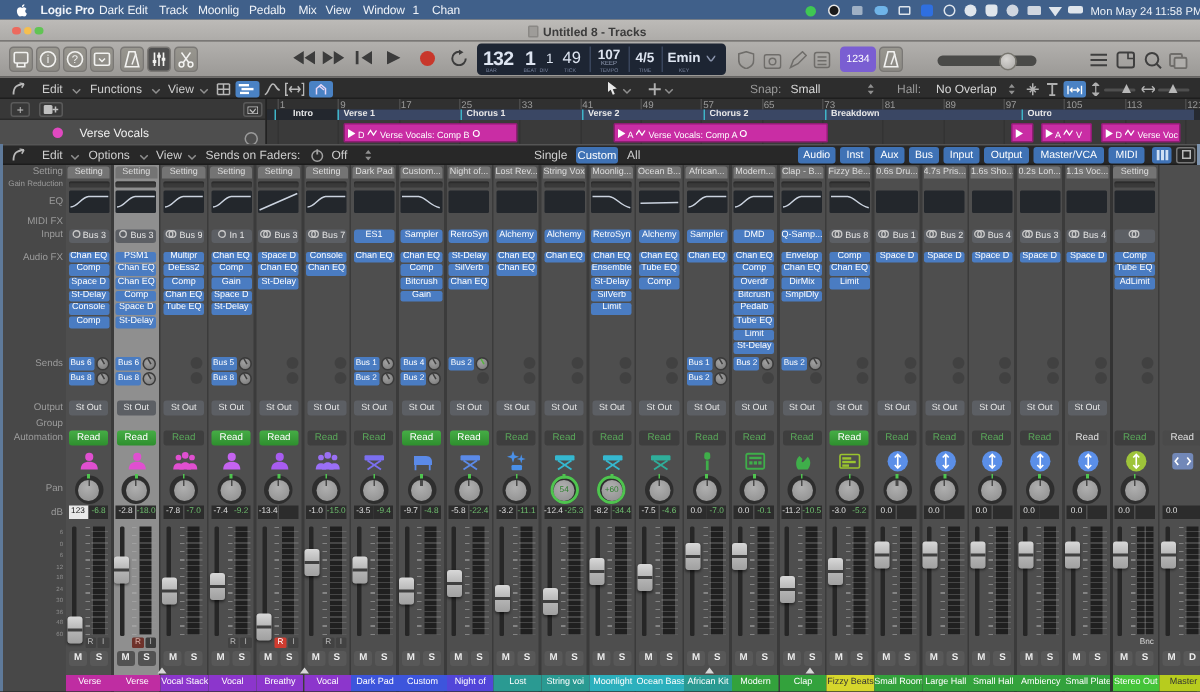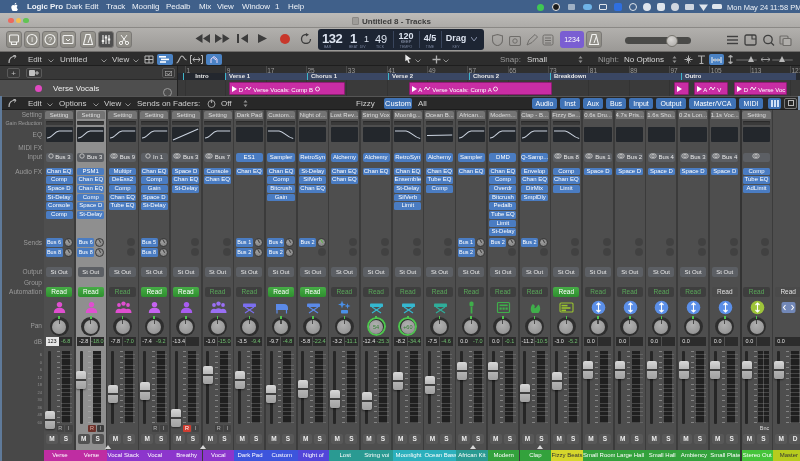--- a/index.html
+++ b/index.html
@@ -14,21 +14,21 @@
 <div class="abs" style="left:27px;top:2px;font-size:8px;color:#eef2f8;text-align:left;white-space:nowrap;font-weight:bold;letter-spacing:-0.1px;">Logic Pro</div>
 <div class="abs" style="left:66px;top:2px;font-size:8px;color:#eef2f8;text-align:left;white-space:nowrap;letter-spacing:-0.1px;">Dark</div>
 <div class="abs" style="left:85px;top:2px;font-size:8px;color:#eef2f8;text-align:left;white-space:nowrap;letter-spacing:-0.1px;">Edit</div>
 <div class="abs" style="left:106px;top:2px;font-size:8px;color:#eef2f8;text-align:left;white-space:nowrap;letter-spacing:-0.1px;">Track</div>
 <div class="abs" style="left:132px;top:2px;font-size:8px;color:#eef2f8;text-align:left;white-space:nowrap;letter-spacing:-0.1px;">Moonlig</div>
 <div class="abs" style="left:166px;top:2px;font-size:8px;color:#eef2f8;text-align:left;white-space:nowrap;letter-spacing:-0.1px;">Pedalb</div>
 <div class="abs" style="left:199px;top:2px;font-size:8px;color:#eef2f8;text-align:left;white-space:nowrap;letter-spacing:-0.1px;">Mix</div>
 <div class="abs" style="left:217px;top:2px;font-size:8px;color:#eef2f8;text-align:left;white-space:nowrap;letter-spacing:-0.1px;">View</div>
 <div class="abs" style="left:242px;top:2px;font-size:8px;color:#eef2f8;text-align:left;white-space:nowrap;letter-spacing:-0.1px;">Window</div>
 <div class="abs" style="left:275px;top:2px;font-size:8px;color:#eef2f8;text-align:left;white-space:nowrap;letter-spacing:-0.1px;">1</div>
-<div class="abs" style="left:288px;top:2px;font-size:8px;color:#eef2f8;text-align:left;white-space:nowrap;letter-spacing:-0.1px;">Help</div>
+<div class="abs" style="left:288px;top:2px;font-size:8px;color:#eef2f8;text-align:left;white-space:nowrap;letter-spacing:-0.1px;">Chan</div>
 <div class="abs" style="left:537px;top:3.5px;width:7px;height:7px;border-radius:50%;background:#3fc753;"></div>
 <div class="abs" style="left:552px;top:3px;width:8px;height:8px;border-radius:50%;background:#1b1b1b;border:1px solid #e8e8e8;"></div>
 <div class="abs" style="left:568px;top:4px;width:7px;height:6px;background:#9fb0c4;border-radius:1px;"></div>
 <div class="abs" style="left:583px;top:4px;width:9px;height:5.5px;background:#6fb4e8;border-radius:3px;"></div>
 <div class="abs" style="left:599px;top:3.5px;width:8px;height:6px;border:1px solid #dfe5ec;border-radius:1px;"></div>
 <div class="abs" style="left:614px;top:3px;width:8px;height:8px;background:#2f6fe0;border-radius:2px;"></div>
 <div class="abs" style="left:629px;top:3px;width:8px;height:8px;border-radius:50%;border:1px solid #dfe5ec;"></div>
 <div class="abs" style="left:643px;top:3px;width:8px;height:8px;border-radius:50%;background:#dfe5ec;"></div>
 <div class="abs" style="left:657px;top:3px;width:8px;height:8px;background:#dfe5ec;border-radius:2px 2px 3px 3px;"></div>
 <div class="abs" style="left:671px;top:3px;width:8px;height:8px;border-radius:50%;background:#cfd6e0;"></div>
@@ -97,28 +97,28 @@
     </svg>
 <div class="abs" style="left:318px;top:29px;width:166px;height:21px;background:#1d2533;border-radius:3px;"></div>
 <div class="abs" style="left:322px;top:30.5px;font-size:13px;color:#dde4f0;text-align:left;white-space:nowrap;font-weight:bold;letter-spacing:-0.5px;">132</div>
 <div class="abs" style="left:350px;top:30.5px;font-size:13px;color:#dde4f0;text-align:left;white-space:nowrap;font-weight:bold;">1</div>
 <div class="abs" style="left:364px;top:34px;font-size:9px;color:#dde4f0;text-align:left;white-space:nowrap;">1</div>
 <div class="abs" style="left:375px;top:32.5px;font-size:11px;color:#dde4f0;text-align:left;white-space:nowrap;">49</div>
 <div class="abs" style="left:324px;top:45px;font-size:3.5px;color:#76809a;text-align:left;white-space:nowrap;">BAR</div>
 <div class="abs" style="left:349px;top:45px;font-size:3.5px;color:#76809a;text-align:left;white-space:nowrap;">BEAT DIV</div>
 <div class="abs" style="left:376px;top:45px;font-size:3.5px;color:#76809a;text-align:left;white-space:nowrap;">TICK</div>
 <div class="abs" style="left:393px;top:31px;width:1px;height:17px;background:#39455c;"></div>
-<div class="abs" style="left:395px;top:30.5px;font-size:9px;color:#dde4f0;text-align:left;white-space:nowrap;font-weight:bold;width:22px;text-align:center;">120</div>
+<div class="abs" style="left:395px;top:30.5px;font-size:9px;color:#dde4f0;text-align:left;white-space:nowrap;font-weight:bold;width:22px;text-align:center;">107</div>
 <div class="abs" style="left:395px;top:39px;font-size:4px;color:#9aa4bc;text-align:left;white-space:nowrap;width:22px;text-align:center;">KEEP</div>
 <div class="abs" style="left:395px;top:45px;font-size:3.5px;color:#76809a;text-align:left;white-space:nowrap;width:22px;text-align:center;">TEMPO</div>
 <div class="abs" style="left:419px;top:31px;width:1px;height:17px;background:#39455c;"></div>
 <div class="abs" style="left:421px;top:33px;font-size:9px;color:#dde4f0;text-align:left;white-space:nowrap;font-weight:bold;width:18px;text-align:center;">4/5</div>
 <div class="abs" style="left:421px;top:45px;font-size:3.5px;color:#76809a;text-align:left;white-space:nowrap;width:18px;text-align:center;">TIME</div>
 <div class="abs" style="left:441px;top:31px;width:1px;height:17px;background:#39455c;"></div>
-<div class="abs" style="left:443px;top:33px;font-size:9px;color:#dde4f0;text-align:left;white-space:nowrap;font-weight:bold;width:26px;text-align:center;">Drag</div>
+<div class="abs" style="left:443px;top:33px;font-size:9px;color:#dde4f0;text-align:left;white-space:nowrap;font-weight:bold;width:26px;text-align:center;">Emin</div>
 <div class="abs" style="left:443px;top:45px;font-size:3.5px;color:#76809a;text-align:left;white-space:nowrap;width:26px;text-align:center;">KEY</div>
 <svg class="abs" style="left:471px;top:37px;" width="6" height="4" viewBox="0 0 6 4">
       <path d="M0 0 L3 4 L6 0" fill="none" stroke="#8a94ac" stroke-width="1"></path>
     </svg>
 <svg class="abs" style="left:492px;top:34px;" width="11" height="12" viewBox="0 0 11 12">
       <path d="M5.5 0.5 L10.5 2 L10.5 6 C10.5 9 8 11 5.5 11.8 C3 11 0.5 9 0.5 6 L0.5 2 Z" fill="none" stroke="#6f6d6a" stroke-width="1.1"></path>
     </svg>
 <svg class="abs" style="left:509px;top:34px;" width="12" height="12" viewBox="0 0 12 12">
       <rect x="0.5" y="2.5" width="11" height="9" rx="1.5" fill="none" stroke="#6f6d6a" stroke-width="1.1"></rect>
       <circle cx="6" cy="7" r="2.2" fill="none" stroke="#6f6d6a" stroke-width="1"></circle>
@@ -158,21 +158,21 @@
     </svg>
 <div class="abs" style="left:0;top:52px;width:800px;height:14px;background:#2d2d2d;border-bottom:1px solid #1e1e1e;"></div>
 <svg class="abs" style="left:8px;top:55px;" width="9" height="9" viewBox="0 0 9 9">
       <path d="M1 8 C1 3 3 1.5 8 1" fill="none" stroke="#b8b8b8" stroke-width="1.2"></path>
       <path d="M8 1 L5 0 M8 1 L6.5 3.5" stroke="#b8b8b8" stroke-width="1"></path>
     </svg>
 <div class="abs" style="left:28px;top:55px;font-size:8px;color:#cfcfcf;text-align:left;white-space:nowrap;">Edit</div>
 <svg class="abs" style="left:48px;top:58.5px;" width="6" height="4" viewBox="0 0 6 4">
       <path d="M0.5 0.5 L3 3 L5.5 0.5" fill="none" stroke="#909090" stroke-width="1"></path>
     </svg>
-<div class="abs" style="left:60px;top:55px;font-size:8px;color:#cfcfcf;text-align:left;white-space:nowrap;">Untitled</div>
+<div class="abs" style="left:60px;top:55px;font-size:8px;color:#cfcfcf;text-align:left;white-space:nowrap;">Functions</div>
 <svg class="abs" style="left:101px;top:58.5px;" width="6" height="4" viewBox="0 0 6 4">
       <path d="M0.5 0.5 L3 3 L5.5 0.5" fill="none" stroke="#909090" stroke-width="1"></path>
     </svg>
 <div class="abs" style="left:112px;top:55px;font-size:8px;color:#cfcfcf;text-align:left;white-space:nowrap;">View</div>
 <svg class="abs" style="left:133px;top:58.5px;" width="6" height="4" viewBox="0 0 6 4">
       <path d="M0.5 0.5 L3 3 L5.5 0.5" fill="none" stroke="#909090" stroke-width="1"></path>
     </svg>
 <svg class="abs" style="left:144px;top:54.5px;" width="10" height="9" viewBox="0 0 10 9">
       <g stroke="#b8b8b8" stroke-width="1">
         <line x1="1" y1="1" x2="9" y2="1"></line>
@@ -212,22 +212,22 @@
       <path d="M4.5 0.5 L4.5 8.5 M0.5 4.5 L8.5 4.5" stroke="#b0b0b0" stroke-width="1.3"></path>
     </svg>
 <svg class="abs" style="left:443px;top:58.5px;" width="6" height="4" viewBox="0 0 6 4">
       <path d="M0.5 0.5 L3 3 L5.5 0.5" fill="none" stroke="#909090" stroke-width="1"></path>
     </svg>
 <div class="abs" style="left:500px;top:55px;font-size:8px;color:#9a9a9a;text-align:left;white-space:nowrap;">Snap:</div>
 <div class="abs" style="left:527px;top:55px;font-size:8px;color:#d8d8d8;text-align:left;white-space:nowrap;">Small</div>
 <svg class="abs" style="left:578px;top:56px;" width="5" height="7" viewBox="0 0 5 7">
       <path d="M2.5 0 L0.5 2.5 L4.5 2.5 Z M2.5 7 L0.5 4.5 L4.5 4.5 Z" fill="#909090"></path>
     </svg>
-<div class="abs" style="left:598px;top:55px;font-size:8px;color:#9a9a9a;text-align:left;white-space:nowrap;">Night:</div>
-<div class="abs" style="left:624px;top:55px;font-size:8px;color:#d8d8d8;text-align:left;white-space:nowrap;">No Options</div>
+<div class="abs" style="left:598px;top:55px;font-size:8px;color:#9a9a9a;text-align:left;white-space:nowrap;">Hall:</div>
+<div class="abs" style="left:624px;top:55px;font-size:8px;color:#d8d8d8;text-align:left;white-space:nowrap;">No Overlap</div>
 <svg class="abs" style="left:672px;top:56px;" width="5" height="7" viewBox="0 0 5 7">
       <path d="M2.5 0 L0.5 2.5 L4.5 2.5 Z M2.5 7 L0.5 4.5 L4.5 4.5 Z" fill="#909090"></path>
     </svg>
 <svg class="abs" style="left:684px;top:55px;" width="9" height="9" viewBox="0 0 9 9">
       <path d="M4.5 0.5 L4.5 8.5 M0.5 4.5 L8.5 4.5 M2.5 2.5 L6.5 6.5 M6.5 2.5 L2.5 6.5" stroke="#b0b0b0" stroke-width="1"></path>
     </svg>
 <svg class="abs" style="left:697px;top:55px;" width="9" height="9" viewBox="0 0 9 9">
       <path d="M1 1 L8 1 M4.5 1 L4.5 8.5 M2.5 8.5 L6.5 8.5" stroke="#b0b0b0" stroke-width="1.2"></path>
     </svg>
 <div class="abs" style="left:709px;top:54px;width:15px;height:11px;background:#4a82c4;border-radius:2px;"></div>
@@ -382,21 +382,21 @@
     </svg>
 <div class="abs" style="left:137px;top:99px;font-size:8px;color:#cfcfcf;text-align:left;white-space:nowrap;">Sends on Faders:</div>
 <svg class="abs" style="left:207px;top:99px;" width="9" height="9" viewBox="0 0 9 9">
       <circle cx="4.5" cy="5" r="3.5" fill="none" stroke="#a0a0a0" stroke-width="1"></circle>
       <line x1="4.5" y1="0.5" x2="4.5" y2="4" stroke="#a0a0a0" stroke-width="1.2"></line>
     </svg>
 <div class="abs" style="left:221px;top:99px;font-size:8px;color:#cfcfcf;text-align:left;white-space:nowrap;">Off</div>
 <svg class="abs" style="left:243px;top:99.5px;" width="5" height="7" viewBox="0 0 5 7">
       <path d="M2.5 0 L0.5 2.5 L4.5 2.5 Z M2.5 7 L0.5 4.5 L4.5 4.5 Z" fill="#909090"></path>
     </svg>
-<div class="abs" style="left:356px;top:99px;font-size:8px;color:#d0d0d0;text-align:left;white-space:nowrap;">Fizzy</div>
+<div class="abs" style="left:356px;top:99px;font-size:8px;color:#d0d0d0;text-align:left;white-space:nowrap;">Single</div>
 <div class="abs" style="left:384px;top:97.5px;width:28px;height:11px;background:#3f72b5;border-radius:2px;color:#fff;font-size:7.5px;text-align:center;line-height:11px;">Custom</div>
 <div class="abs" style="left:418px;top:99px;font-size:8px;color:#d0d0d0;text-align:left;white-space:nowrap;">All</div>
 <div class="abs" style="left:532px;top:97.5px;width:25px;height:11px;background:#3f72b5;border-radius:2px;color:#fff;font-size:7px;text-align:center;line-height:11px;white-space:nowrap;">Audio</div>
 <div class="abs" style="left:560px;top:97.5px;width:20px;height:11px;background:#3f72b5;border-radius:2px;color:#fff;font-size:7px;text-align:center;line-height:11px;white-space:nowrap;">Inst</div>
 <div class="abs" style="left:583px;top:97.5px;width:20px;height:11px;background:#3f72b5;border-radius:2px;color:#fff;font-size:7px;text-align:center;line-height:11px;white-space:nowrap;">Aux</div>
 <div class="abs" style="left:606px;top:97.5px;width:20px;height:11px;background:#3f72b5;border-radius:2px;color:#fff;font-size:7px;text-align:center;line-height:11px;white-space:nowrap;">Bus</div>
 <div class="abs" style="left:629px;top:97.5px;width:24px;height:11px;background:#3f72b5;border-radius:2px;color:#fff;font-size:7px;text-align:center;line-height:11px;white-space:nowrap;">Input</div>
 <div class="abs" style="left:656px;top:97.5px;width:30px;height:11px;background:#3f72b5;border-radius:2px;color:#fff;font-size:7px;text-align:center;line-height:11px;white-space:nowrap;">Output</div>
 <div class="abs" style="left:689px;top:97.5px;width:47px;height:11px;background:#3f72b5;border-radius:2px;color:#fff;font-size:7px;text-align:center;line-height:11px;white-space:nowrap;">Master/VCA</div>
 <div class="abs" style="left:739px;top:97.5px;width:24px;height:11px;background:#3f72b5;border-radius:2px;color:#fff;font-size:7px;text-align:center;line-height:11px;white-space:nowrap;">MIDI</div>

